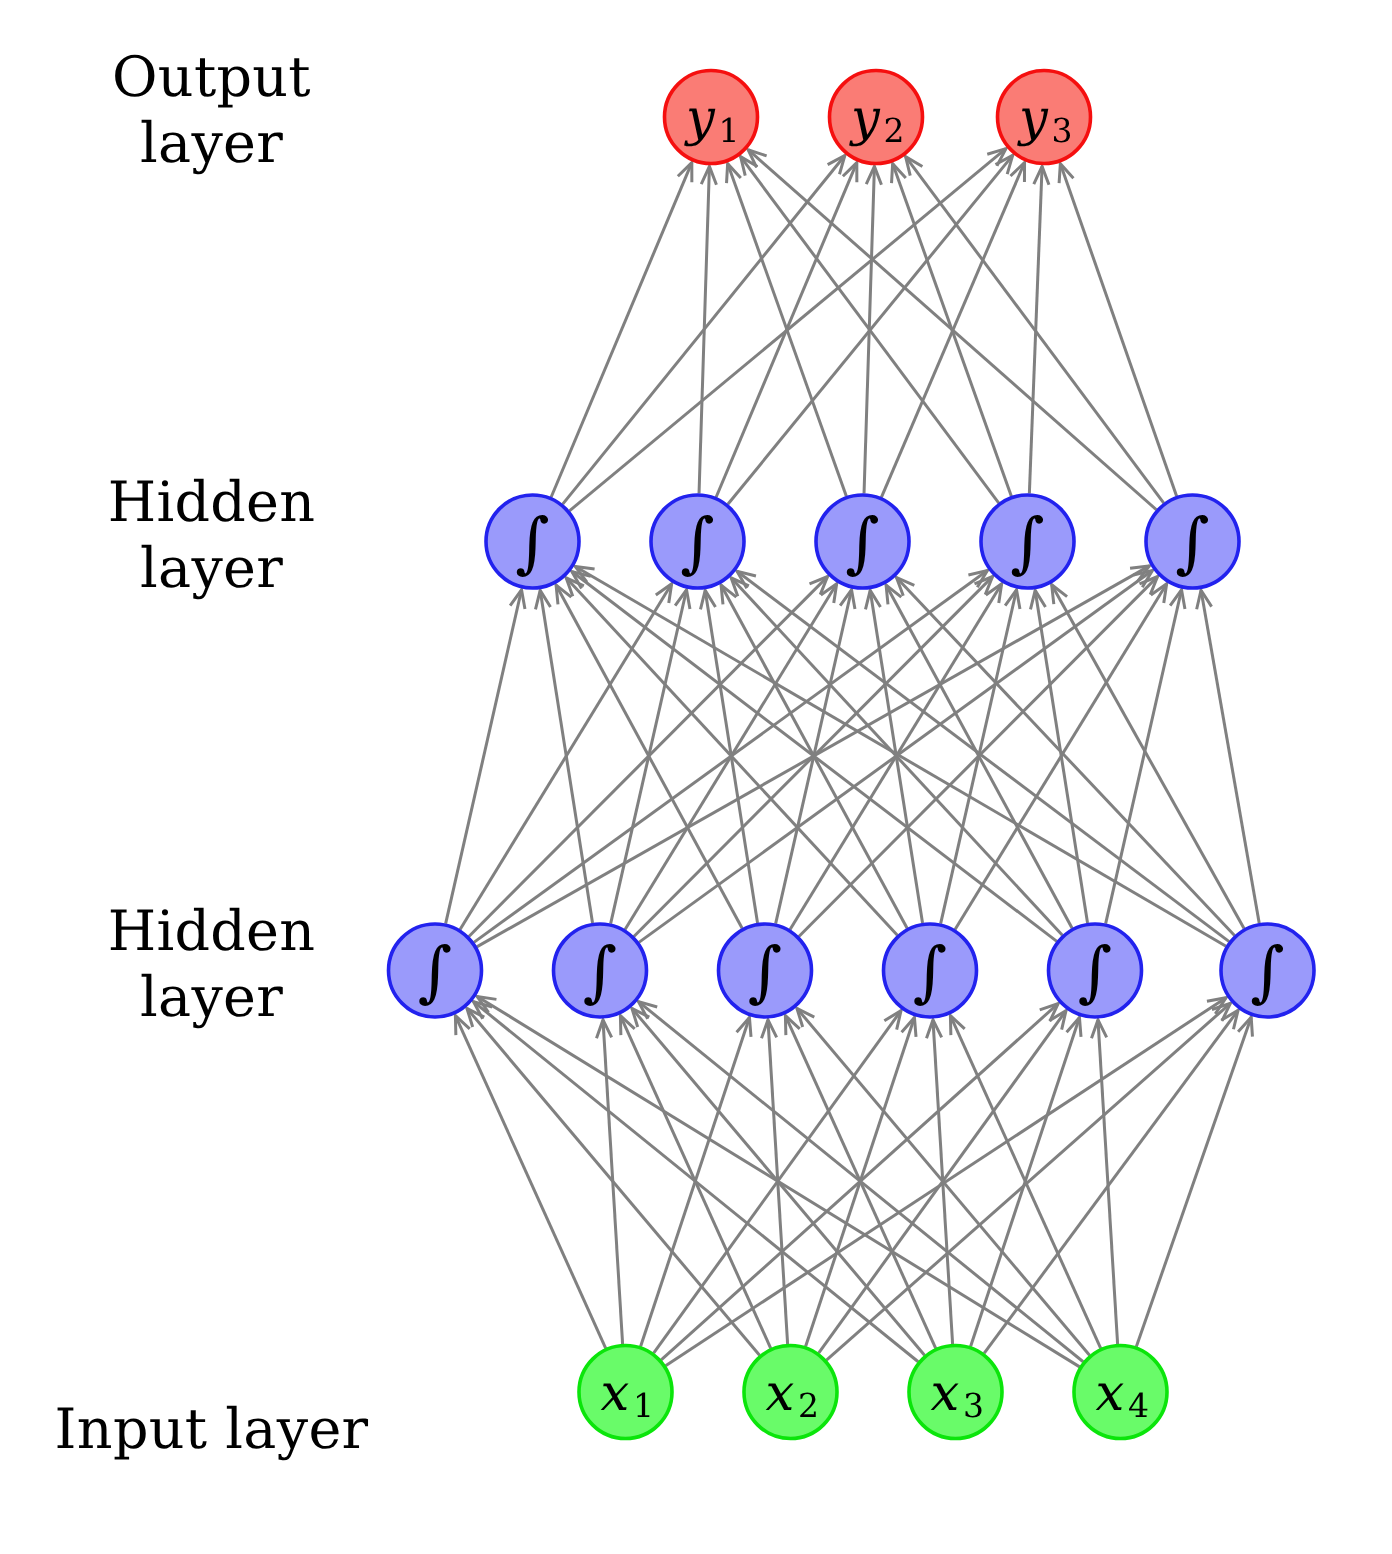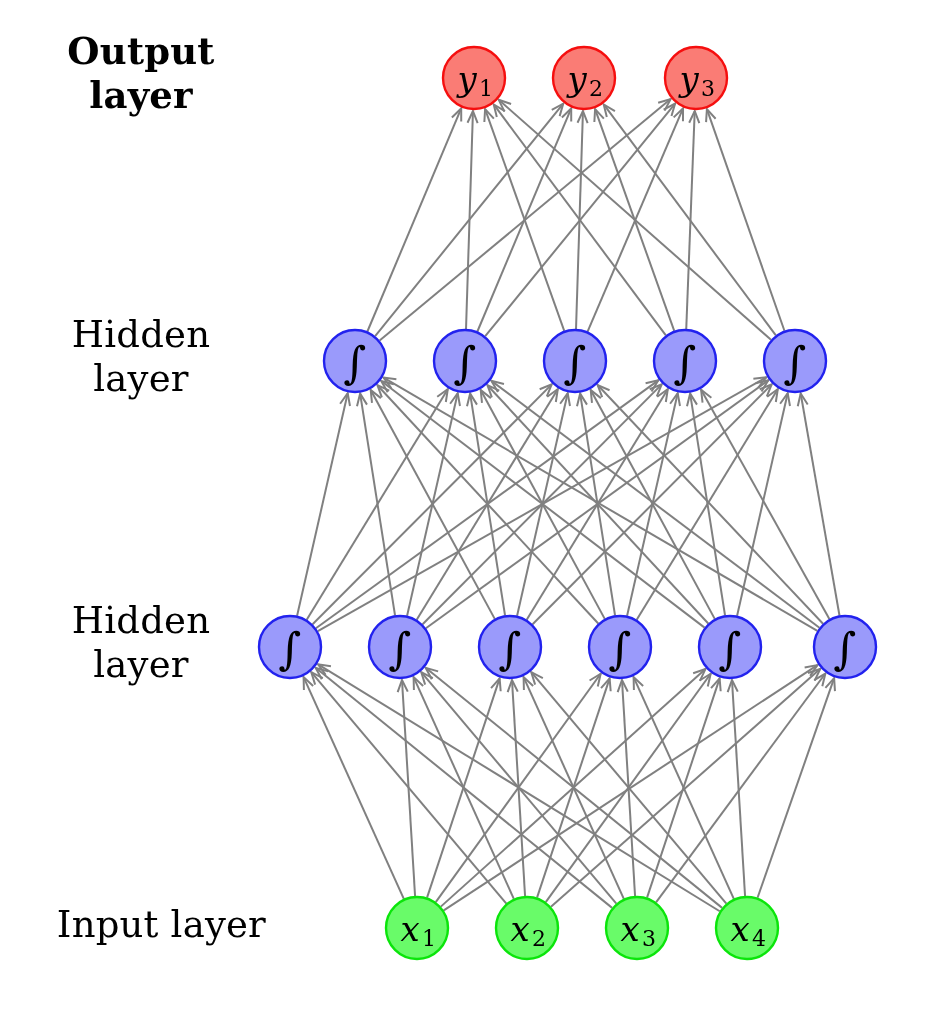--- a/index.html
+++ b/index.html
@@ -292,22 +292,22 @@
           <g>
             <circle cx="747" cy="928" r="31" fill="#69FB69" stroke="#0BE50B" stroke-width="2.4"></circle>
             <text x="740" y="929" font-size="34" class="node-text">x</text>
             <text x="759" y="938" font-size="22" class="node-text node-sub" font-style="normal">4</text>
           </g>
         </g>
       </g>
   </svg>
 
   <div id="labels-group">
-      <div class="layer-label" style="left: 16px; top: 30px; width: 250px; font-weight: bold;">Output
+      <div class="layer-label" style="left: 16px; top: 30px; width: 250px;">Output
 layer</div>
       <div class="layer-label" style="left: 16px; top: 313px; width: 250px;">Hidden
 layer</div>
       <div class="layer-label" style="left: 16px; top: 599px; width: 250px;">Hidden
 layer</div>
-      <div class="layer-label" style="left: 16px; top: 903px; width: 250px; text-align: right;">Input layer</div>
+      <div class="layer-label" style="left: 16px; top: 931px; width: 250px;">Input layer</div>
     </div>
 
 </div>
 
 </body></html>

